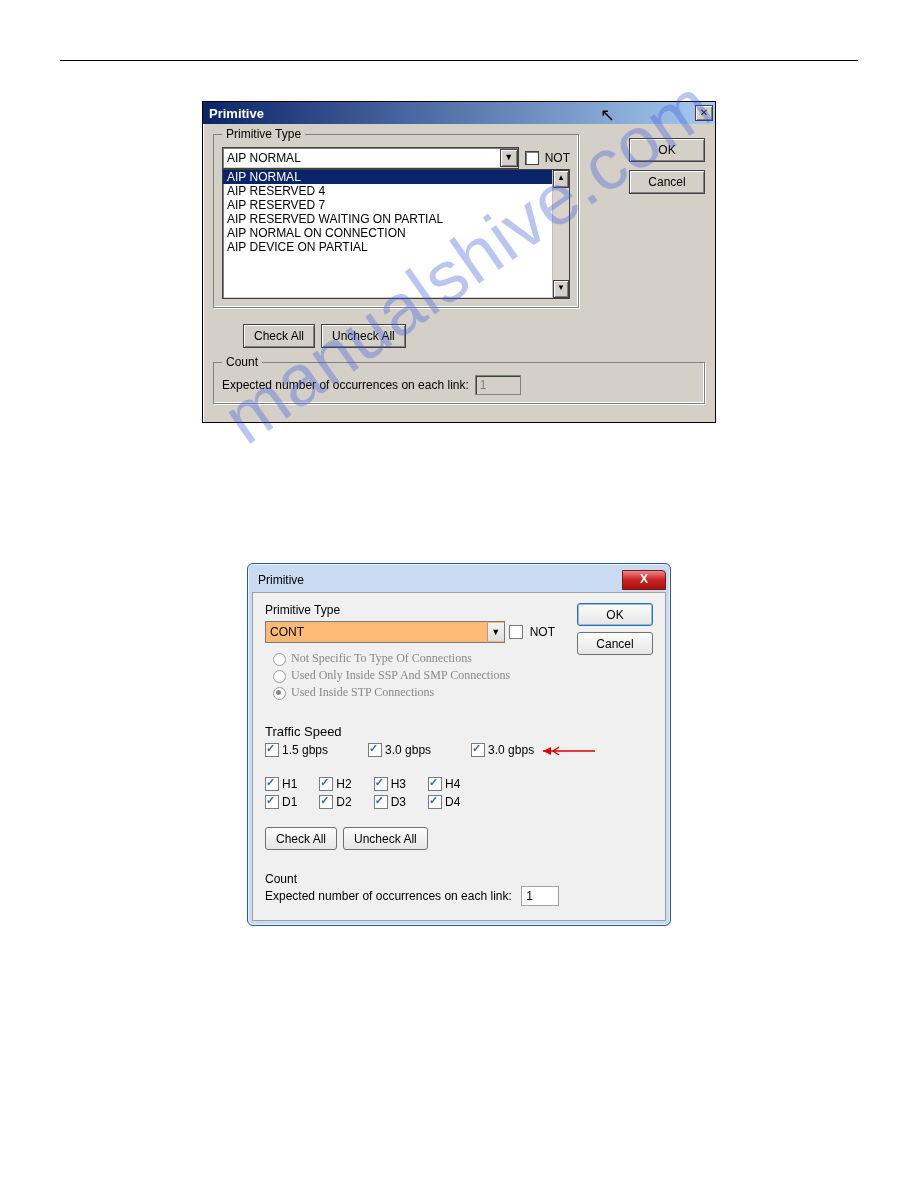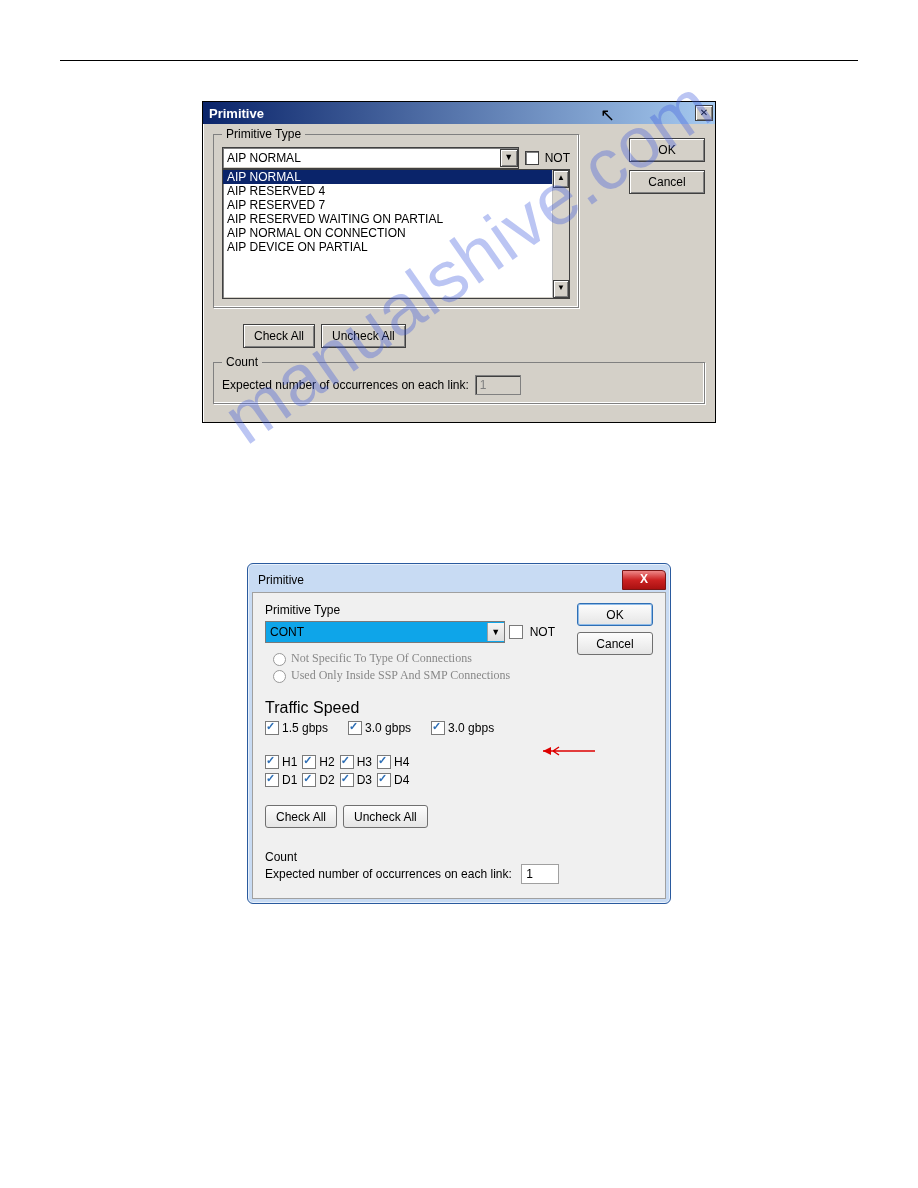--- a/index.html
+++ b/index.html
@@ -275,21 +275,21 @@
 .dlg2-combo-row {
   display: flex;
   align-items: center;
   gap: 4px;
   margin-bottom: 8px;
   width: 290px;
 }
 .dlg2-combo {
   flex: 1;
   border: 1px solid #7a7a7a;
-  background: #0ea5e9;
+  background: #fdba74;
   height: 20px;
   display: flex;
   align-items: center;
   justify-content: space-between;
   padding-left: 4px;
 }
 .dlg2-combo-btn {
   width: 16px;
   height: 18px;
   background: linear-gradient(#f5f5f5,#ddd);
@@ -336,39 +336,39 @@
   background: #888;
   border-radius: 50%;
 }
 .dlg2-radio-row {
   color: #888;
   font-size: 12px;
   margin: 2px 0 2px 8px;
   font-family: Liberation Serif, serif;
 }
 .dlg2-section-label {
-  font-size: 16px;
-  margin-top: 16px;
+  font-size: 13px;
+  margin-top: 24px;
 }
 .dlg2-speed-row {
   display: flex;
-  gap: 20px;
+  gap: 40px;
   margin-top: 4px;
 }
 .dlg2-item {
   font-size: 12px;
   display: inline-flex;
   align-items: center;
 }
 .dlg2-hd-grid {
   margin-top: 20px;
 }
 .dlg2-hd-row {
   display: flex;
-  gap: 5px;
+  gap: 22px;
   margin-bottom: 4px;
   align-items: center;
 }
 .dlg2-btnrow {
   display: flex;
   gap: 6px;
   margin-top: 18px;
 }
 .dlg2-count {
   margin-top: 22px;
@@ -474,20 +474,21 @@
           <span>CONT</span>
           <span class="dlg2-combo-btn">▼</span>
         </div>
         <span class="dlg2-check"></span>
         <span>NOT</span>
       </div>
 
       <div id="dlg2-radios">
           <div class="dlg2-radio-row"><span class="dlg2-radio"></span><span>Not Specific To Type Of Connections</span></div>
           <div class="dlg2-radio-row"><span class="dlg2-radio"></span><span>Used Only Inside SSP And SMP Connections</span></div>
+          <div class="dlg2-radio-row"><span class="dlg2-radio sel"></span><span>Used Inside STP Connections</span></div>
         </div>
 
       <div class="dlg2-section-label">Traffic Speed</div>
       <div class="dlg2-speed-row" id="dlg2-speeds">
 
       <span class="dlg2-item">
             <span class="dlg2-check checked"></span>
             <span>1.5 gbps</span>
           </span>
           <span class="dlg2-item">

